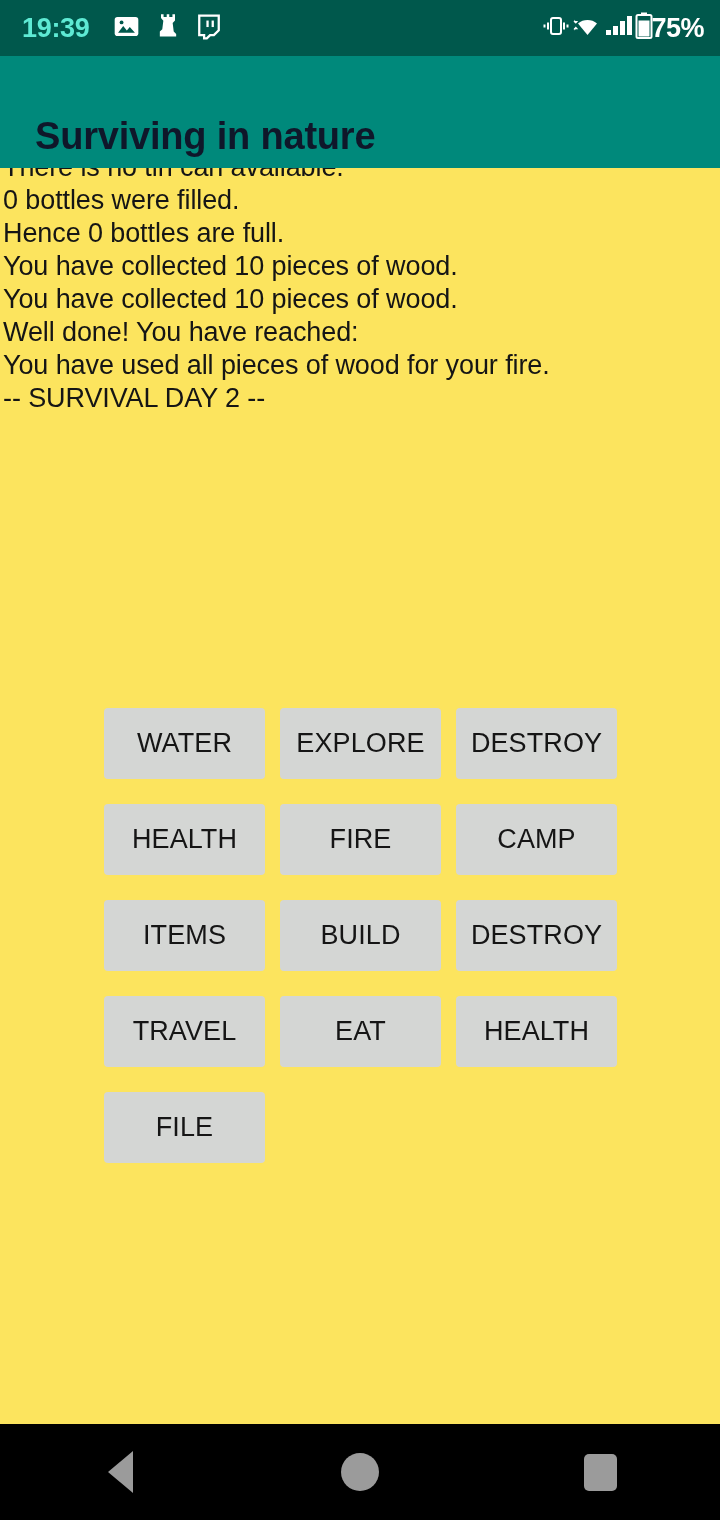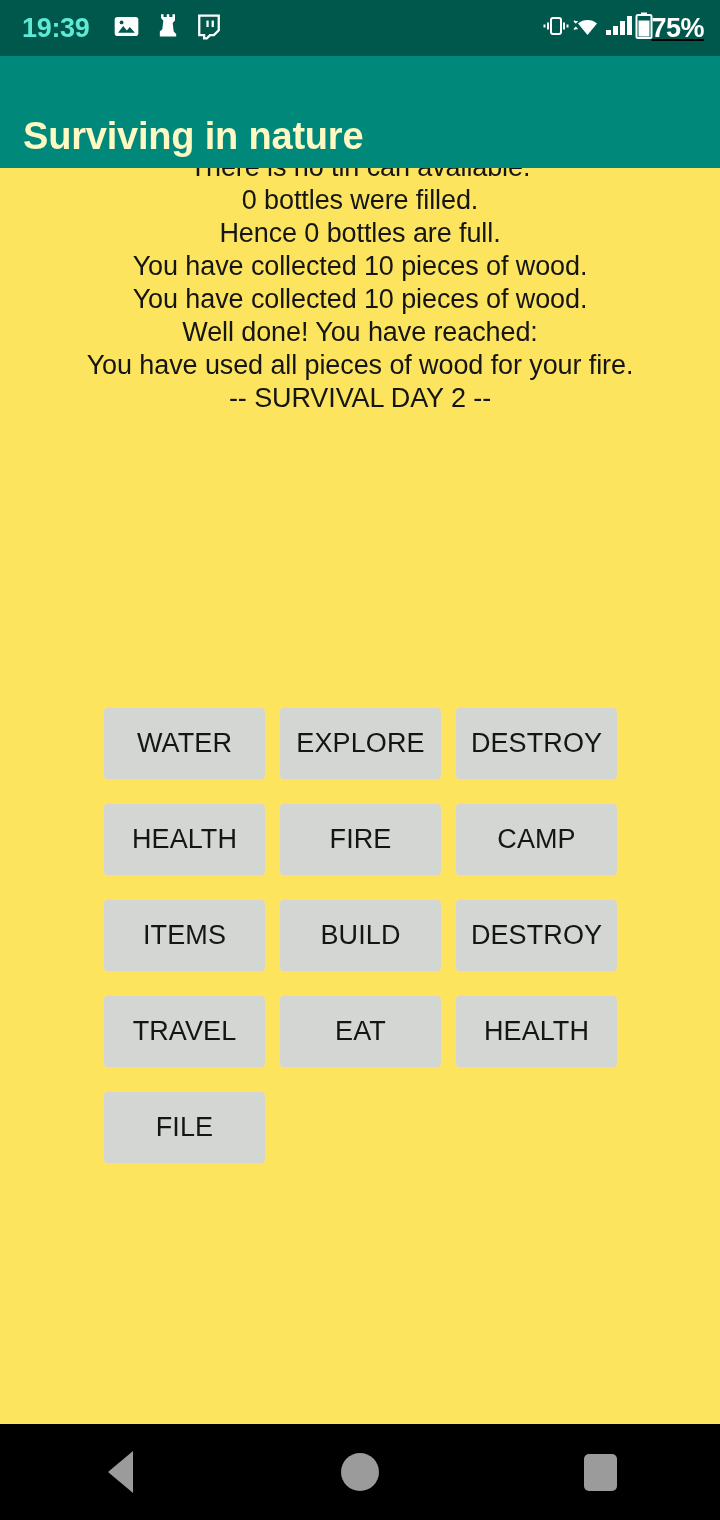--- a/index.html
+++ b/index.html
@@ -47,21 +47,20 @@
   #status-left-icons {
     display: flex;
     align-items: center;
     gap: 17px;
     margin-left: 23px;
   }
   #status-right {
     margin-left: auto;
     display: flex;
     align-items: center;
-    text-decoration: underline;
   }
   .sb-icon { display: block; }
   #battery-pct {
     color: #ffffff;
     font-size: 27px;
     font-weight: bold;
     line-height: 1;
     letter-spacing: -0.5px;
     margin-left: -2px;
     white-space: nowrap;
@@ -71,41 +70,40 @@
   #app-bar {
     position: absolute;
     left: 0; top: 56px;
     width: 720px;
     height: 112px;
     background: #00897B;
     display: flex;
     align-items: center;
   }
   #app-title {
-    color: #fef9c3;
+    color: #0f172a;
     font-size: 38px;
     font-weight: bold;
     letter-spacing: -0.2px;
-    padding-left: 23px;
+    padding-left: 35px;
     line-height: 1;
     white-space: nowrap;
     margin-top: 48px;
   }
 
   
   #log-area {
     position: absolute;
     left: 0;
     top: 168px;
     width: 720px;
     height: 520px;
     overflow: hidden;
     box-sizing: border-box;
     padding-left: 3px;
-    text-align: center;
   }
   #log-lines {
     position: absolute;
     left: 3px;
     top: -17px;      
     width: 714px;
   }
   .log-line {
     font-size: 27px;
     line-height: 33px;

